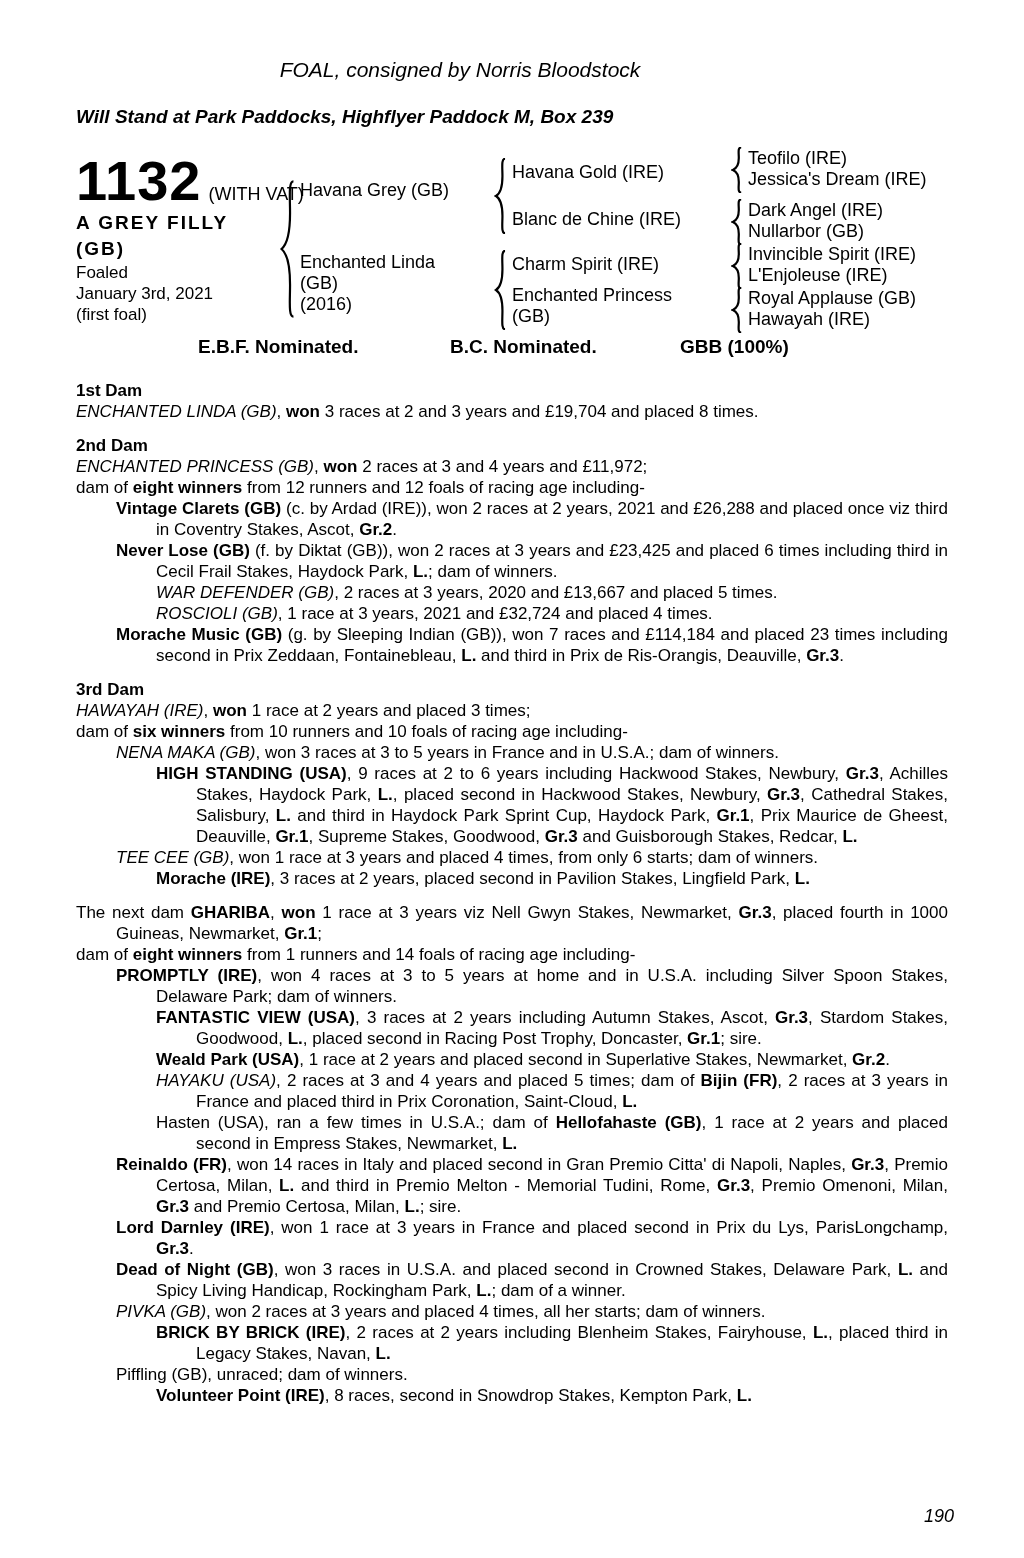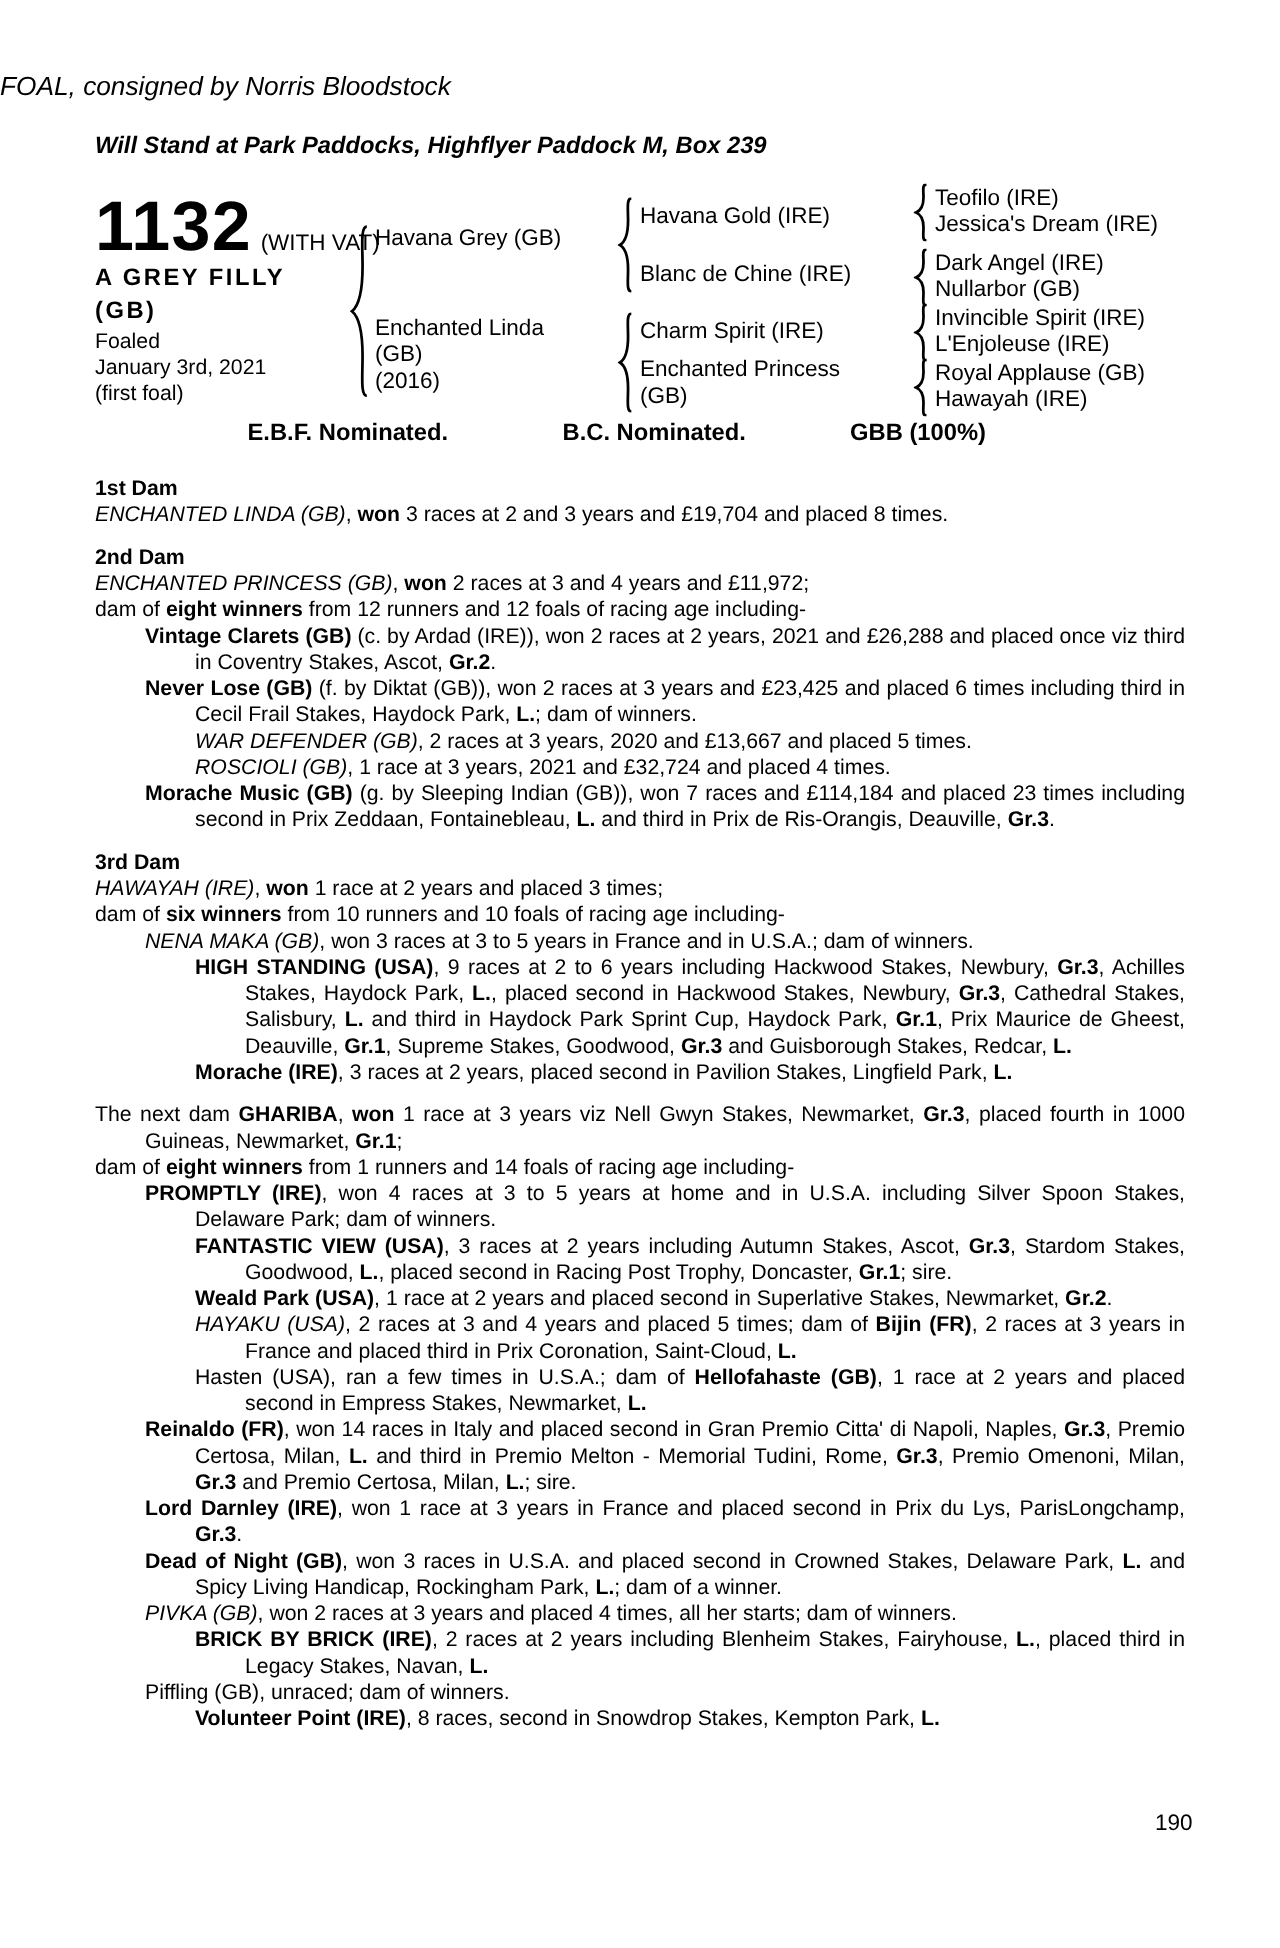--- a/index.html
+++ b/index.html
@@ -4,21 +4,21 @@
 <style>
   * { margin:0; padding:0; box-sizing:border-box; }
   html,body { background:#ffffff; }
   body {
     width:1024px; height:1558px; position:relative;
     color:#000; font-family:"Liberation Sans", sans-serif;
     overflow:hidden;
   }
   .title {
     position:absolute; top:58px; left:0; width:920px;
-    font-style:italic; font-size:21px;
+    text-align:center; font-style:italic; font-size:21px;
   }
   .stand-line {
     position:absolute; top:106px; left:76px;
     font-weight:bold; font-size:19px;font-style:italic;
   }
   
   .pedigree { position:absolute; top:140px; left:0; width:1024px; height:240px; font-size:18px; }
   .lot-line { position:absolute; left:76px; top:8px; white-space:nowrap; }
   .lot-number { font-size:56px; font-weight:bold; letter-spacing:1px; }
   .vat { font-size:18px; margin-left:7px; }
@@ -52,21 +52,21 @@
     font-size:17px; line-height:21px;
   }
   .sec-heading { font-weight:bold; }
   .sec-gap { margin-top:13px; }
   .cat-body p { text-align:justify; }
   p.ind0 { padding-left:40px;  text-indent:-40px; }
   p.ind1 { padding-left:80px;  text-indent:-40px; }
   p.ind2 { padding-left:120px; text-indent:-40px; }
   .seg-b { font-weight:bold; }
   .seg-i { font-style:italic; }
-  .page-number { position:absolute; top:1448px; right:70px; font-size:18px; }
+  .page-number { position:absolute; top:1506px; right:70px; font-size:18px;font-style:italic; }
 </style>
 </head>
 <body>
 
 <div class="title">FOAL, consigned by Norris Bloodstock</div>
 <div class="stand-line">Will Stand at Park Paddocks, Highflyer Paddock M, Box 239</div>
 
 <div class="pedigree">
 
   <div class="lot-line">
@@ -162,20 +162,21 @@
     <p class="ind1"><span class="seg-b">Vintage Clarets (GB)</span><span class="seg-n"> (c. by Ardad (IRE)), won 2 races at 2 years, 2021 and £26,288 and placed once viz third in Coventry Stakes, Ascot, </span><span class="seg-b">Gr.2</span><span class="seg-n">.</span></p>
     <p class="ind1"><span class="seg-b">Never Lose (GB)</span><span class="seg-n"> (f. by Diktat (GB)), won 2 races at 3 years and £23,425 and placed 6 times including third in Cecil Frail Stakes, Haydock Park, </span><span class="seg-b">L.</span><span class="seg-n">; dam of winners.</span></p>
     <p class="ind2"><span class="seg-i">WAR DEFENDER (GB)</span><span class="seg-n">, 2 races at 3 years, 2020 and £13,667 and placed 5 times.</span></p>
     <p class="ind2"><span class="seg-i">ROSCIOLI (GB)</span><span class="seg-n">, 1 race at 3 years, 2021 and £32,724 and placed 4 times.</span></p>
     <p class="ind1"><span class="seg-b">Morache Music (GB)</span><span class="seg-n"> (g. by Sleeping Indian (GB)), won 7 races and £114,184 and placed 23 times including second in Prix Zeddaan, Fontainebleau, </span><span class="seg-b">L.</span><span class="seg-n"> and third in Prix de Ris-Orangis, Deauville, </span><span class="seg-b">Gr.3</span><span class="seg-n">.</span></p>
     <div class="sec-heading sec-gap">3rd Dam</div>
     <p class="ind0"><span class="seg-i">HAWAYAH (IRE)</span><span class="seg-n">, </span><span class="seg-b">won</span><span class="seg-n"> 1 race at 2 years and placed 3 times;</span></p>
     <p class="ind0"><span class="seg-n">dam of </span><span class="seg-b">six winners</span><span class="seg-n"> from 10 runners and 10 foals of racing age including-</span></p>
     <p class="ind1"><span class="seg-i">NENA MAKA (GB)</span><span class="seg-n">, won 3 races at 3 to 5 years in France and in U.S.A.; dam of winners.</span></p>
     <p class="ind2"><span class="seg-b">HIGH STANDING (USA)</span><span class="seg-n">, 9 races at 2 to 6 years including Hackwood Stakes, Newbury, </span><span class="seg-b">Gr.3</span><span class="seg-n">, Achilles Stakes, Haydock Park, </span><span class="seg-b">L.</span><span class="seg-n">, placed second in Hackwood Stakes, Newbury, </span><span class="seg-b">Gr.3</span><span class="seg-n">, Cathedral Stakes, Salisbury, </span><span class="seg-b">L.</span><span class="seg-n"> and third in Haydock Park Sprint Cup, Haydock Park, </span><span class="seg-b">Gr.1</span><span class="seg-n">, Prix Maurice de Gheest, Deauville, </span><span class="seg-b">Gr.1</span><span class="seg-n">, Supreme Stakes, Goodwood, </span><span class="seg-b">Gr.3</span><span class="seg-n"> and Guisborough Stakes, Redcar, </span><span class="seg-b">L.</span></p>
+    <p class="ind1"><span class="seg-i">TEE CEE (GB)</span><span class="seg-n">, won 1 race at 3 years and placed 4 times, from only 6 starts; dam of winners.</span></p>
     <p class="ind2"><span class="seg-b">Morache (IRE)</span><span class="seg-n">, 3 races at 2 years, placed second in Pavilion Stakes, Lingfield Park, </span><span class="seg-b">L.</span></p>
     <p class="ind0 sec-gap"><span class="seg-n">The next dam </span><span class="seg-b">GHARIBA</span><span class="seg-n">, </span><span class="seg-b">won</span><span class="seg-n"> 1 race at 3 years viz Nell Gwyn Stakes, Newmarket, </span><span class="seg-b">Gr.3</span><span class="seg-n">, placed fourth in 1000 Guineas, Newmarket, </span><span class="seg-b">Gr.1</span><span class="seg-n">;</span></p>
     <p class="ind0"><span class="seg-n">dam of </span><span class="seg-b">eight winners</span><span class="seg-n"> from 1 runners and 14 foals of racing age including-</span></p>
     <p class="ind1"><span class="seg-b">PROMPTLY (IRE)</span><span class="seg-n">, won 4 races at 3 to 5 years at home and in U.S.A. including Silver Spoon Stakes, Delaware Park; dam of winners.</span></p>
     <p class="ind2"><span class="seg-b">FANTASTIC VIEW (USA)</span><span class="seg-n">, 3 races at 2 years including Autumn Stakes, Ascot, </span><span class="seg-b">Gr.3</span><span class="seg-n">, Stardom Stakes, Goodwood, </span><span class="seg-b">L.</span><span class="seg-n">, placed second in Racing Post Trophy, Doncaster, </span><span class="seg-b">Gr.1</span><span class="seg-n">; sire.</span></p>
     <p class="ind2"><span class="seg-b">Weald Park (USA)</span><span class="seg-n">, 1 race at 2 years and placed second in Superlative Stakes, Newmarket, </span><span class="seg-b">Gr.2</span><span class="seg-n">.</span></p>
     <p class="ind2"><span class="seg-i">HAYAKU (USA)</span><span class="seg-n">, 2 races at 3 and 4 years and placed 5 times; dam of </span><span class="seg-b">Bijin (FR)</span><span class="seg-n">, 2 races at 3 years in France and placed third in Prix Coronation, Saint-Cloud, </span><span class="seg-b">L.</span></p>
     <p class="ind2"><span class="seg-n">Hasten (USA), ran a few times in U.S.A.; dam of </span><span class="seg-b">Hellofahaste (GB)</span><span class="seg-n">, 1 race at 2 years and placed second in Empress Stakes, Newmarket, </span><span class="seg-b">L.</span></p>
     <p class="ind1"><span class="seg-b">Reinaldo (FR)</span><span class="seg-n">, won 14 races in Italy and placed second in Gran Premio Citta' di Napoli, Naples, </span><span class="seg-b">Gr.3</span><span class="seg-n">, Premio Certosa, Milan, </span><span class="seg-b">L.</span><span class="seg-n"> and third in Premio Melton - Memorial Tudini, Rome, </span><span class="seg-b">Gr.3</span><span class="seg-n">, Premio Omenoni, Milan, </span><span class="seg-b">Gr.3</span><span class="seg-n"> and Premio Certosa, Milan, </span><span class="seg-b">L.</span><span class="seg-n">; sire.</span></p>
     <p class="ind1"><span class="seg-b">Lord Darnley (IRE)</span><span class="seg-n">, won 1 race at 3 years in France and placed second in Prix du Lys, ParisLongchamp, </span><span class="seg-b">Gr.3</span><span class="seg-n">.</span></p>

